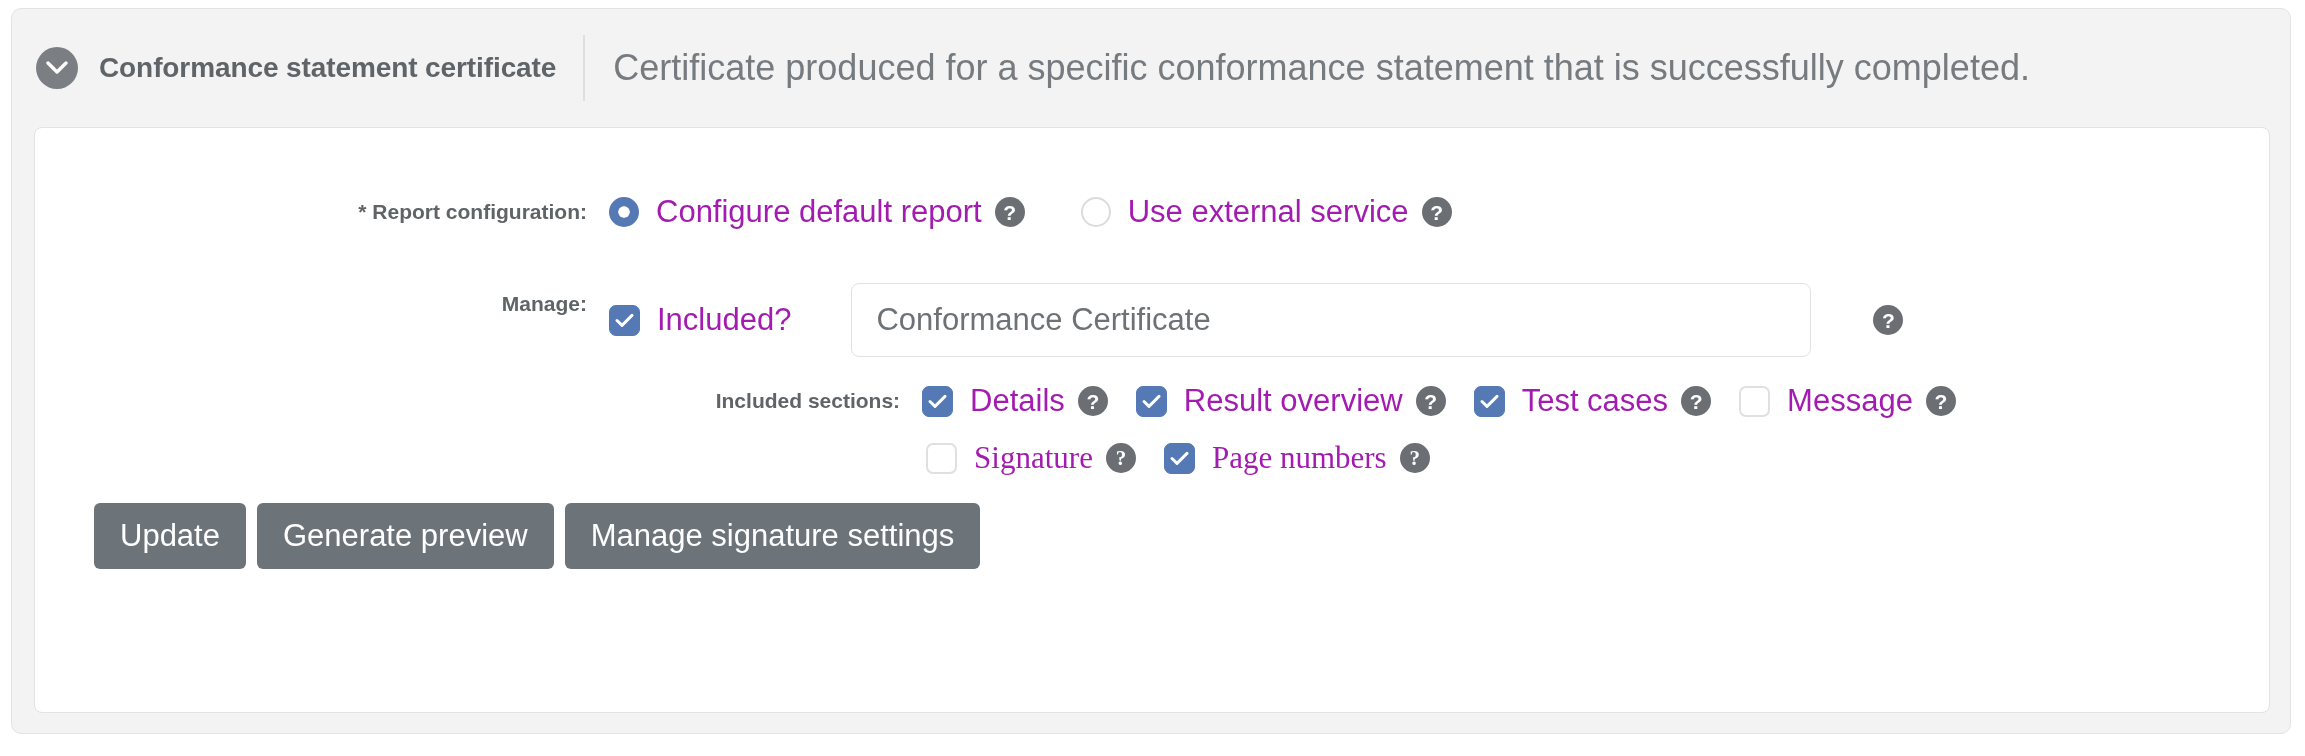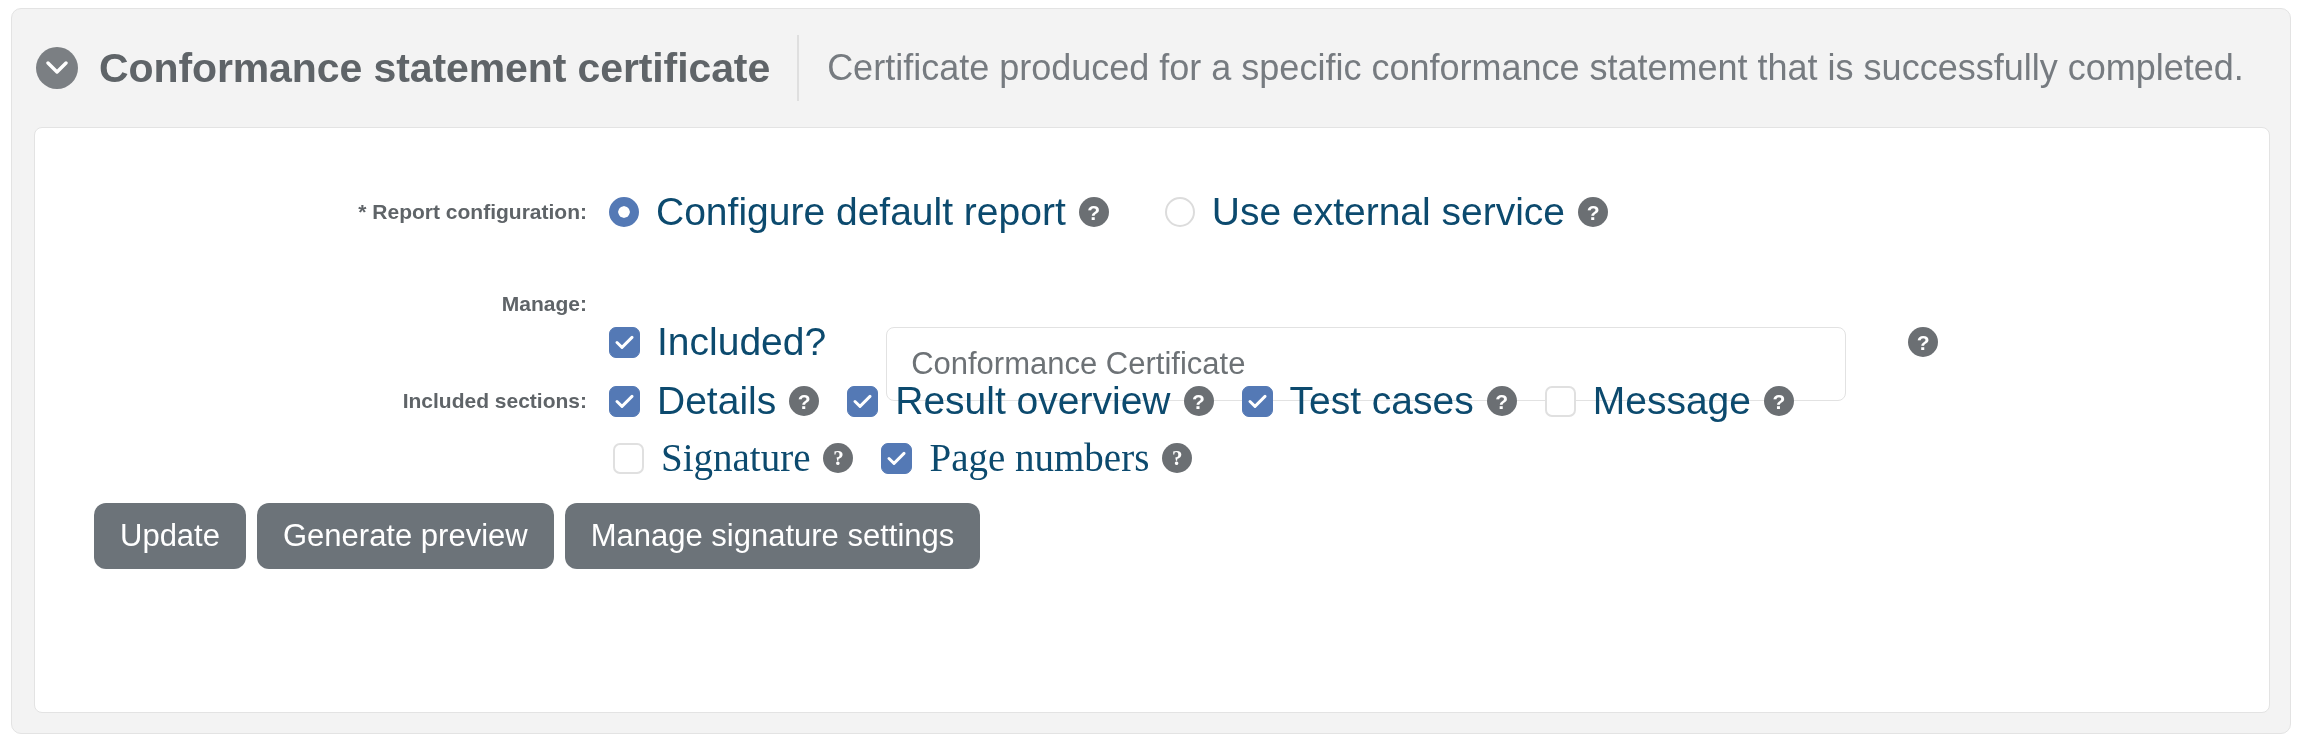--- a/index.html
+++ b/index.html
@@ -47,21 +47,21 @@
     display: flex;
     align-items: center;
     justify-content: center;
     flex: 0 0 auto;
     cursor: pointer;
   }
   .collapse-icon svg { display: block; }
 
   .panel-title {
     margin-left: 21px;
-    font-size: 41px;
+    font-size: 28px;
     font-weight: bold;
     color: #5f6468;
     white-space: nowrap;
     letter-spacing: -0.1px;
   }
 
   .header-divider {
     width: 2px;
     height: 66px;
     background: #dfdfdf;
@@ -91,21 +91,21 @@
 
   .form-row {
     position: absolute;
     display: flex;
     align-items: flex-start;
     left: 0;
     width: 100%;
   }
   .row-config   { top: 63px; }
   .row-title    { top: 155px; }
-  .row-sections { top: 252px; }
+  .row-sections { top: 252px; justify-content: center; }
 
   .form-label {
     width: 552px;
     text-align: right;
     font-size: 21px;
     font-weight: bold;
     color: #5f6468;
     flex: 0 0 auto;
     line-height: 42px;
     padding-right: 0;
@@ -139,22 +139,22 @@
     background: #5479b5;
     border: 9px solid #5479b5;
     box-shadow: inset 0 0 0 9px #ffffff;
   }
   .radio.unchecked {
     background: #ffffff;
     border: 2px solid #dcdcdc;
   }
 
   .opt-label {
-    font-size: 39px;
-    color: #0c4a6e;
+    font-size: 31px;
+    color: #a21caf;
     margin-left: 17px;
     line-height: 42px;
   }
 
   
   .help-icon {
     width: 30px;
     height: 30px;
     border-radius: 50%;
     background: #6b6f73;
@@ -193,21 +193,20 @@
     border: 1px solid #e2e2e2;
     border-radius: 8px;
     background: #ffffff;
     font-family: "Liberation Sans", sans-serif;
     font-size: 31px;
     color: #6d7276;
     padding: 0 24px;
     box-sizing: border-box;
     margin-left: 60px;
     outline: none;
-    margin-top: 44px;
   }
   .title-help { margin-left: 62px; }
 
   
   .sections-wrap { display: block; margin-left: 22px; }
   .sections-line {
     display: flex;
     align-items: center;
     white-space: nowrap;
   }
@@ -220,21 +219,21 @@
     position: absolute;
     left: 59px;
     top: 375px;
     display: flex;
     align-items: center;
   }
   .btn {
     background: #6c7379;
     color: #ffffff;
     border: none;
-    border-radius: 12px;
+    border-radius: 6px;
     font-family: "Liberation Sans", sans-serif;
     font-size: 31px;
     padding: 0 26px;
     height: 66px;
     line-height: 66px;
     cursor: pointer;
     white-space: nowrap;
   }
   .btn + .btn { margin-left: 11px; }
 </style>

